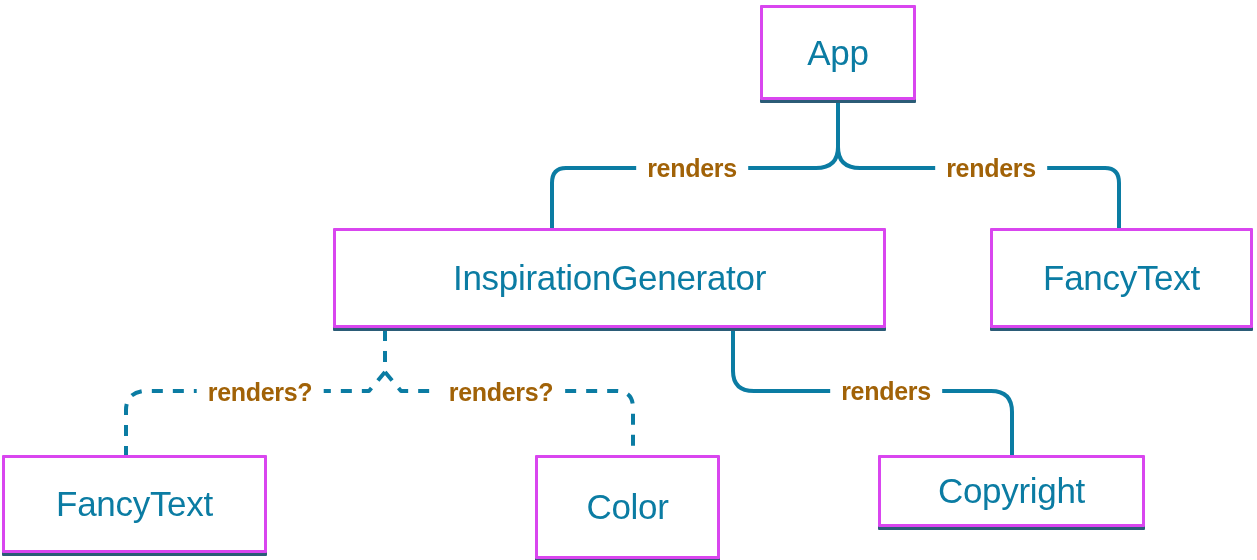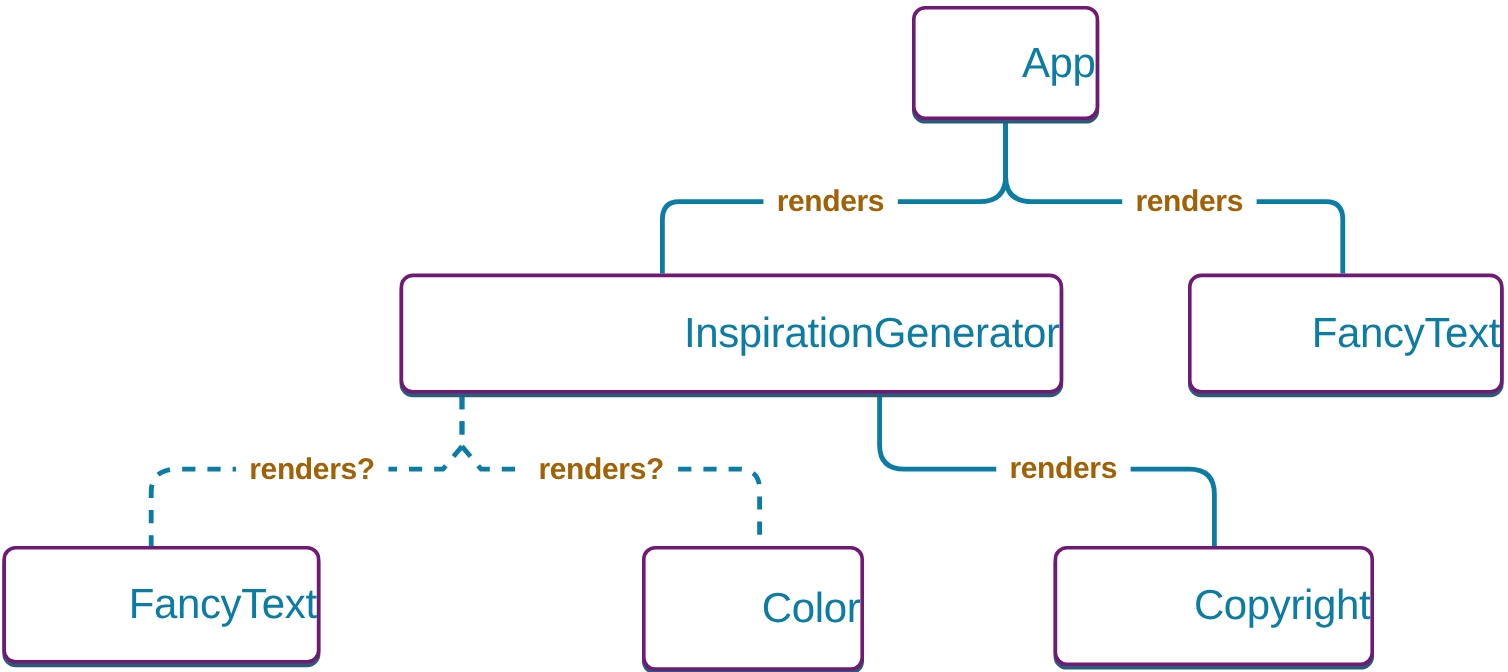--- a/index.html
+++ b/index.html
@@ -28,38 +28,38 @@
     stroke-width: 4;
     stroke-linejoin: round;
   }
   .edge.dashed {
     stroke-dasharray: 11 10;
   }
   .node {
     position: absolute;
     box-sizing: border-box;
     background: #ffffff;
-    border: 3px solid #701a75;
-    border-radius: 11px;
+    border: 3px solid #d946ef;
+    border-radius: 1px;
     box-shadow: 0 3px 0 0 #2b5c77;
     display: flex;
     align-items: center;
-    justify-content: flex-end;
+    justify-content: center;
     color: #0b7ca3;
     font-size: 35px;
     font-weight: 500;
     letter-spacing: -0.3px;
     white-space: nowrap;
   }
   .node-app        { left: 760px; top: 5px;   width: 156px; height: 95px; }
   .node-ig         { left: 333px; top: 228px; width: 553px; height: 100px; }
   .node-ft-top     { left: 990px; top: 228px; width: 263px; height: 100px; }
   .node-ft-bottom  { left: 2px;   top: 455px; width: 265px; height: 98px; }
   .node-color      { left: 535px; top: 455px; width: 185px; height: 104px; }
-  .node-copyright  { left: 878px; top: 455px; width: 267px; height: 100px; }
+  .node-copyright  { left: 878px; top: 455px; width: 267px; height: 72px; }
   .edge-label {
     position: absolute;
     transform: translate(-50%, -50%);
     background: #ffffff;
     padding: 2px 11px;
     color: #a16207;
     font-size: 25px;
     font-weight: 700;
     letter-spacing: -0.3px;
     line-height: 1;

